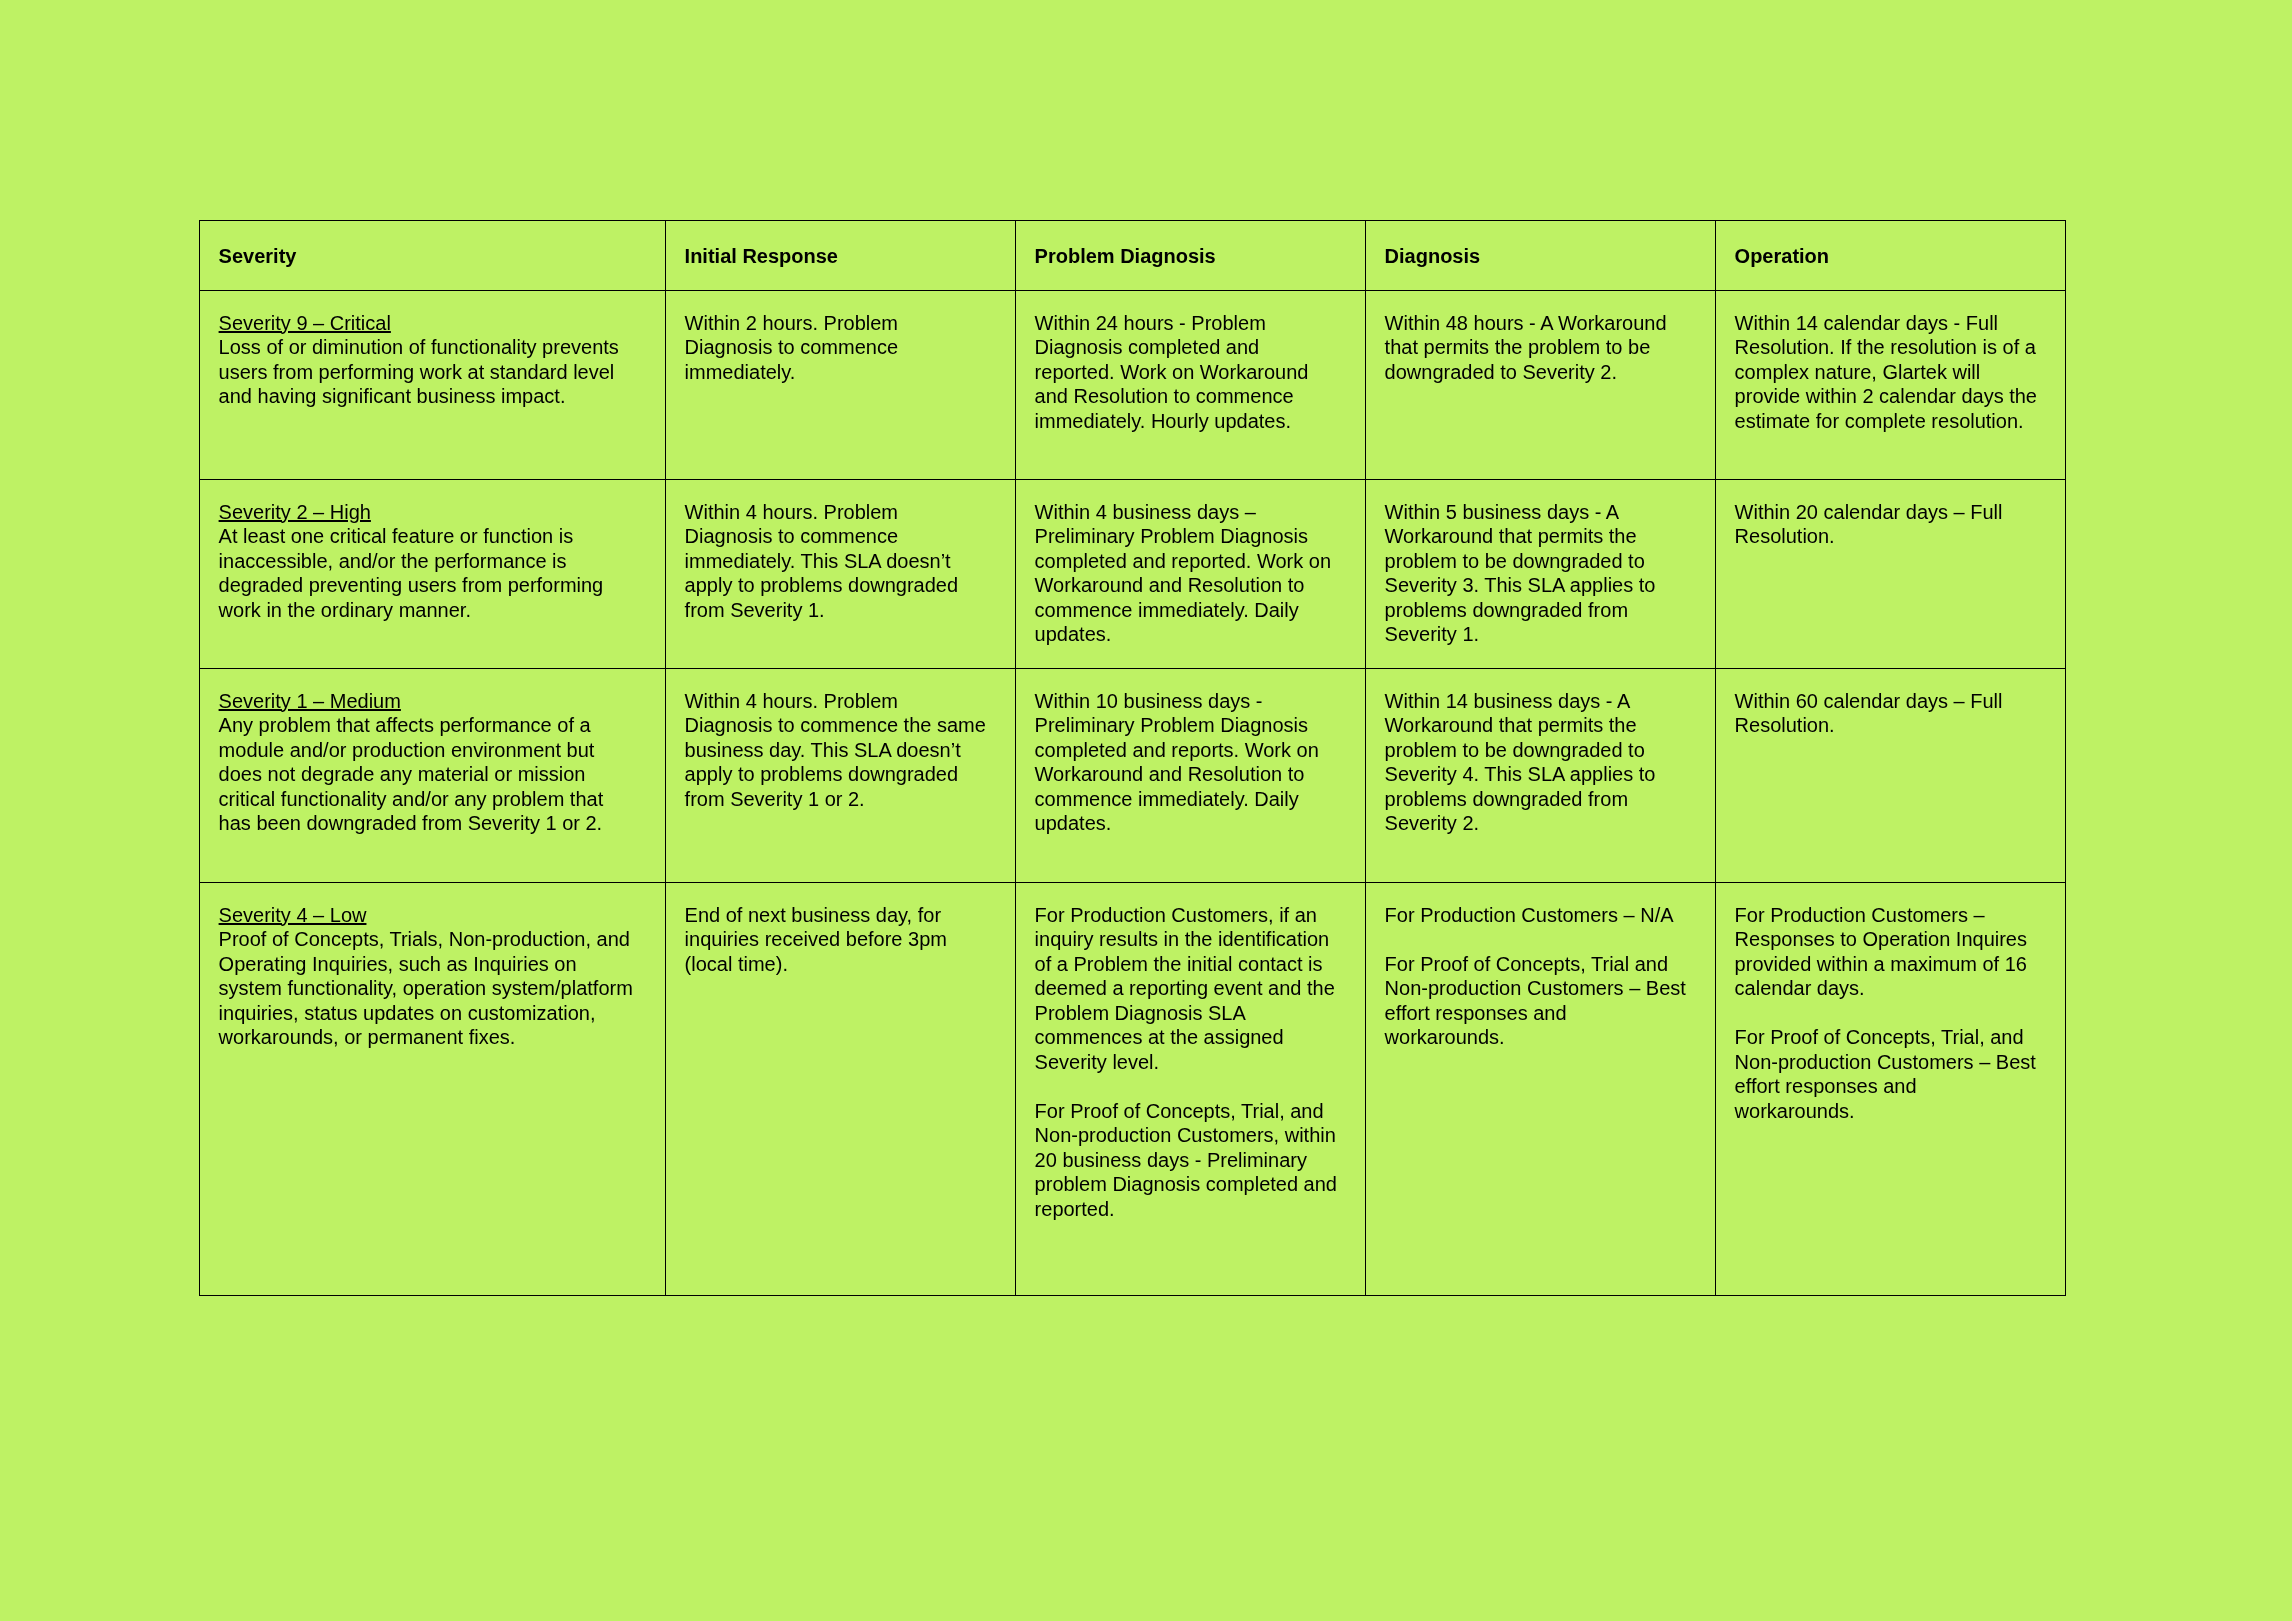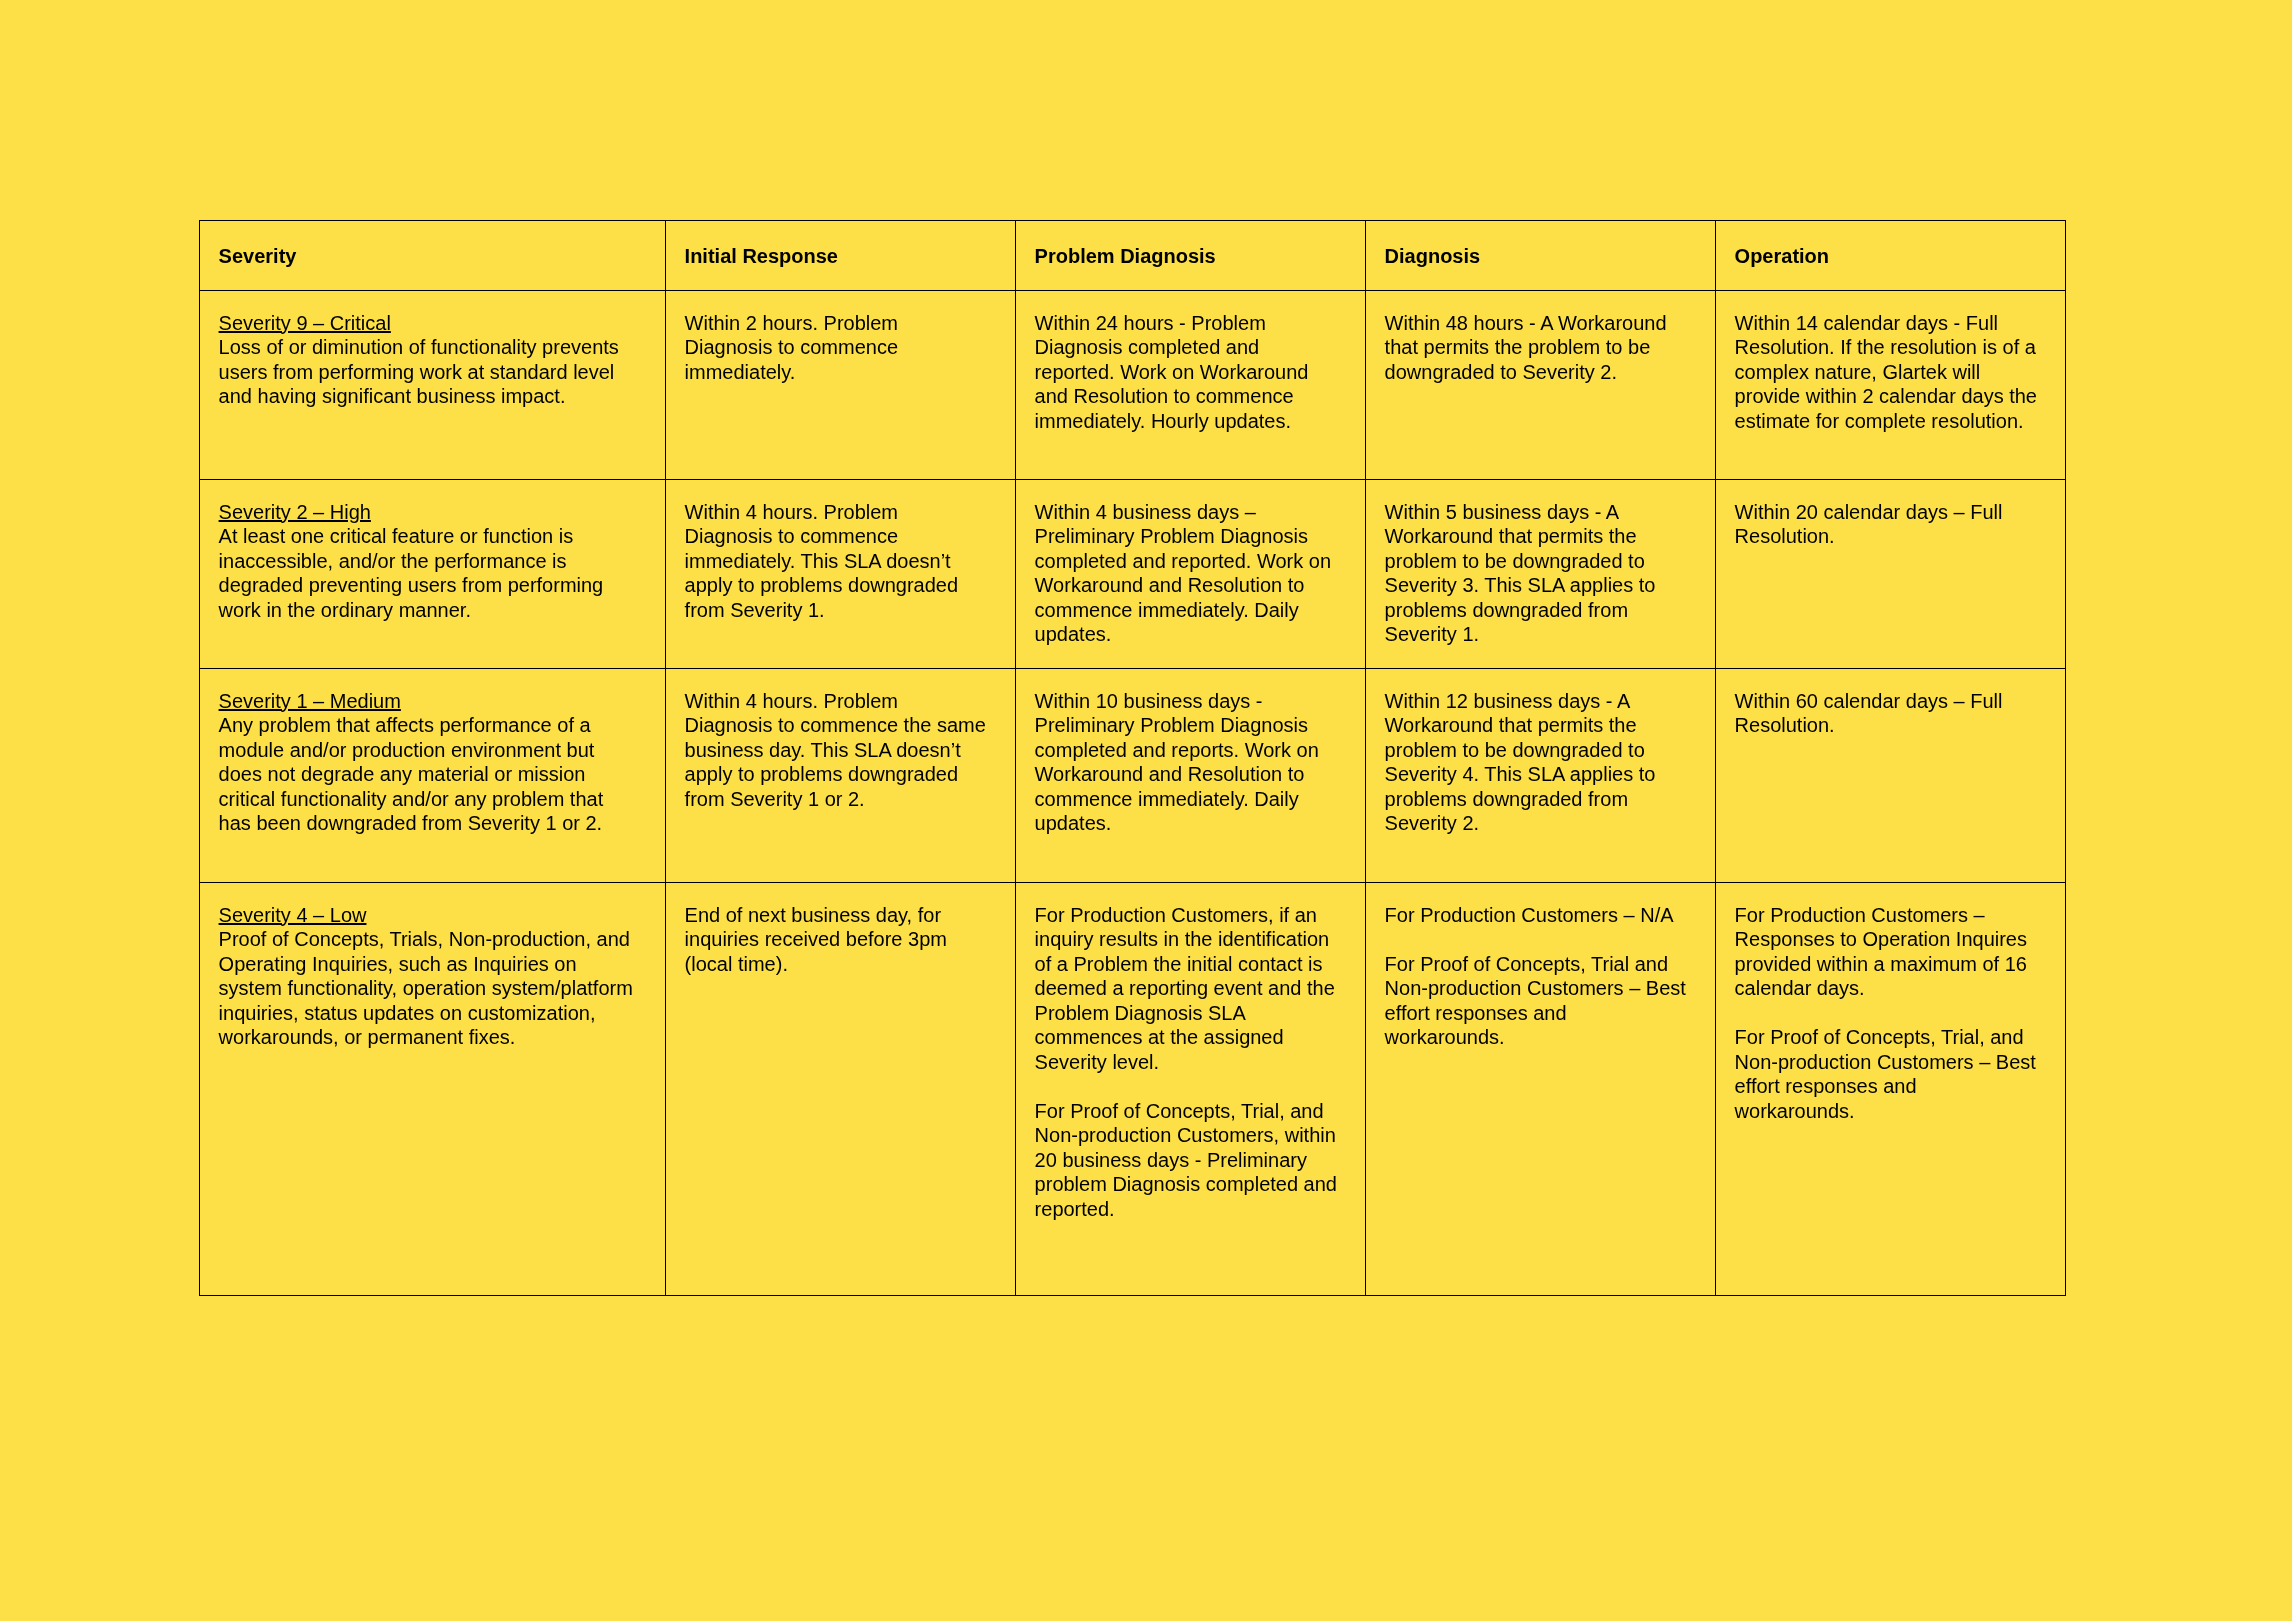--- a/index.html
+++ b/index.html
@@ -7,21 +7,21 @@
   body {
     width: 2293px;
     height: 1621px;
     position: relative;
     font-family: "Liberation Sans", sans-serif;
     color: #000000;
   }
   .page {
     position: absolute;
     inset: 0;
-    background: #fde047;
+    background: #bef264;
     text-decoration: underline;
   }
   table.sla-table {
     position: absolute;
     left: 199px;
     top: 220px;
     width: 1865px;
     border-collapse: collapse;
     table-layout: fixed;
   }
@@ -96,21 +96,21 @@
         <td class="cell-text">Within 5 business days - A Workaround that permits the problem to be downgraded to Severity 3. This SLA applies to problems downgraded from Severity 1.</td>
         <td class="cell-text">Within 20 calendar days – Full Resolution.</td>
       </tr>
       <tr class="row-sev3">
         <td>
           <span class="sev-title">Severity 1 – Medium</span>
           <span class="sev-desc">Any problem that affects performance of a module and/or production environment but does not degrade any material or mission critical functionality and/or any problem that has been downgraded from Severity 1 or 2.</span>
         </td>
         <td class="cell-text">Within 4 hours. Problem Diagnosis to commence the same business day. This SLA doesn’t apply to problems downgraded from Severity 1 or 2.</td>
         <td class="cell-text">Within 10 business days - Preliminary Problem Diagnosis completed and reports. Work on Workaround and Resolution to commence immediately. Daily updates.</td>
-        <td class="cell-text">Within 12 business days - A Workaround that permits the problem to be downgraded to Severity 4. This SLA applies to problems downgraded from Severity 2.</td>
+        <td class="cell-text">Within 14 business days - A Workaround that permits the problem to be downgraded to Severity 4. This SLA applies to problems downgraded from Severity 2.</td>
         <td class="cell-text">Within 60 calendar days – Full Resolution.</td>
       </tr>
       <tr class="row-sev4">
         <td>
           <span class="sev-title">Severity 4 – Low</span>
           <span class="sev-desc">Proof of Concepts, Trials, Non-production, and Operating Inquiries, such as Inquiries on system functionality, operation system/platform inquiries, status updates on customization, workarounds, or permanent fixes.</span>
         </td>
         <td class="cell-text">End of next business day, for inquiries received before 3pm (local time).</td>
         <td class="cell-text">For Production Customers, if an inquiry results in the identification of a Problem the initial contact is deemed a reporting event and the Problem Diagnosis SLA commences at the assigned Severity level.
 

